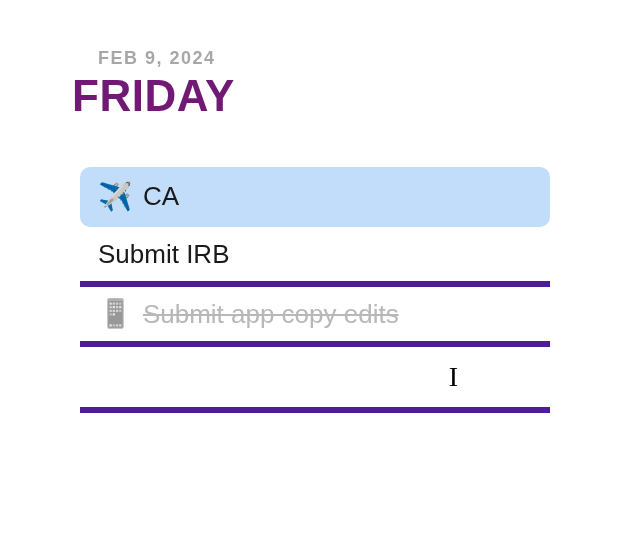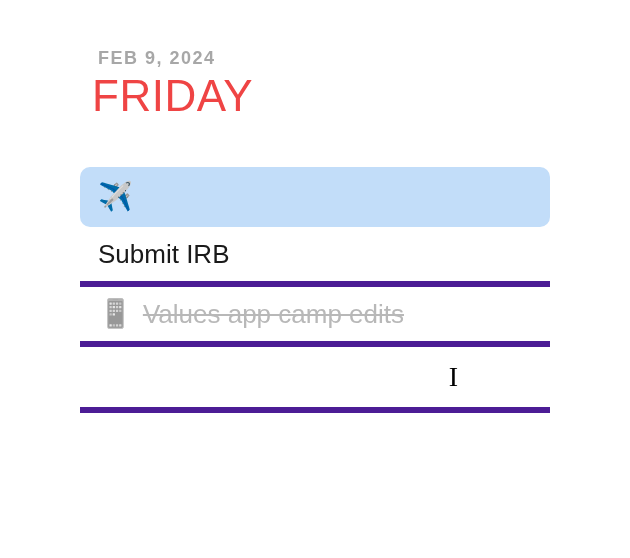--- a/index.html
+++ b/index.html
@@ -16,24 +16,24 @@
   .date-label {
     font-size: 18px;
     font-weight: 700;
     letter-spacing: 1.5px;
     color: #a7a7a7;
     margin-left: 58px;
     margin-bottom: 2px;
   }
   .day-name {
     font-size: 44px;
-    font-weight: 400;
-    color: #ef4444;
+    font-weight: 700;
+    color: #701a75;
     letter-spacing: 0.5px;
-    margin-left: 52px;
+    margin-left: 32px;
     margin-bottom: 46px;
   }
   .task-list {
     margin-left: 40px;
     margin-right: 40px;
   }
   .task-row {
     display: flex;
     align-items: center;
     min-height: 60px;
@@ -84,29 +84,30 @@
 <body>
 
 <div class="page">
   <div class="date-label">FEB 9, 2024</div>
   <div class="day-name">FRIDAY</div>
 
   <div class="task-list">
 
     <div class="task-row selected">
       <span class="task-icon">✈️</span>
+      <span class="task-text">CA</span>
     </div>
 
     <div class="task-row">
       <span class="task-text">Submit IRB</span>
     </div>
 
     <div class="task-row completed">
       <span class="task-icon">📱</span>
-      <span class="task-text">Values app camp edits</span>
+      <span class="task-text">Submit app copy edits</span>
     </div>
 
 
     <div class="task-row empty">
       <span class="task-text"></span>
       <span class="caret">I</span>
     </div>
 
   </div>
 </div>

